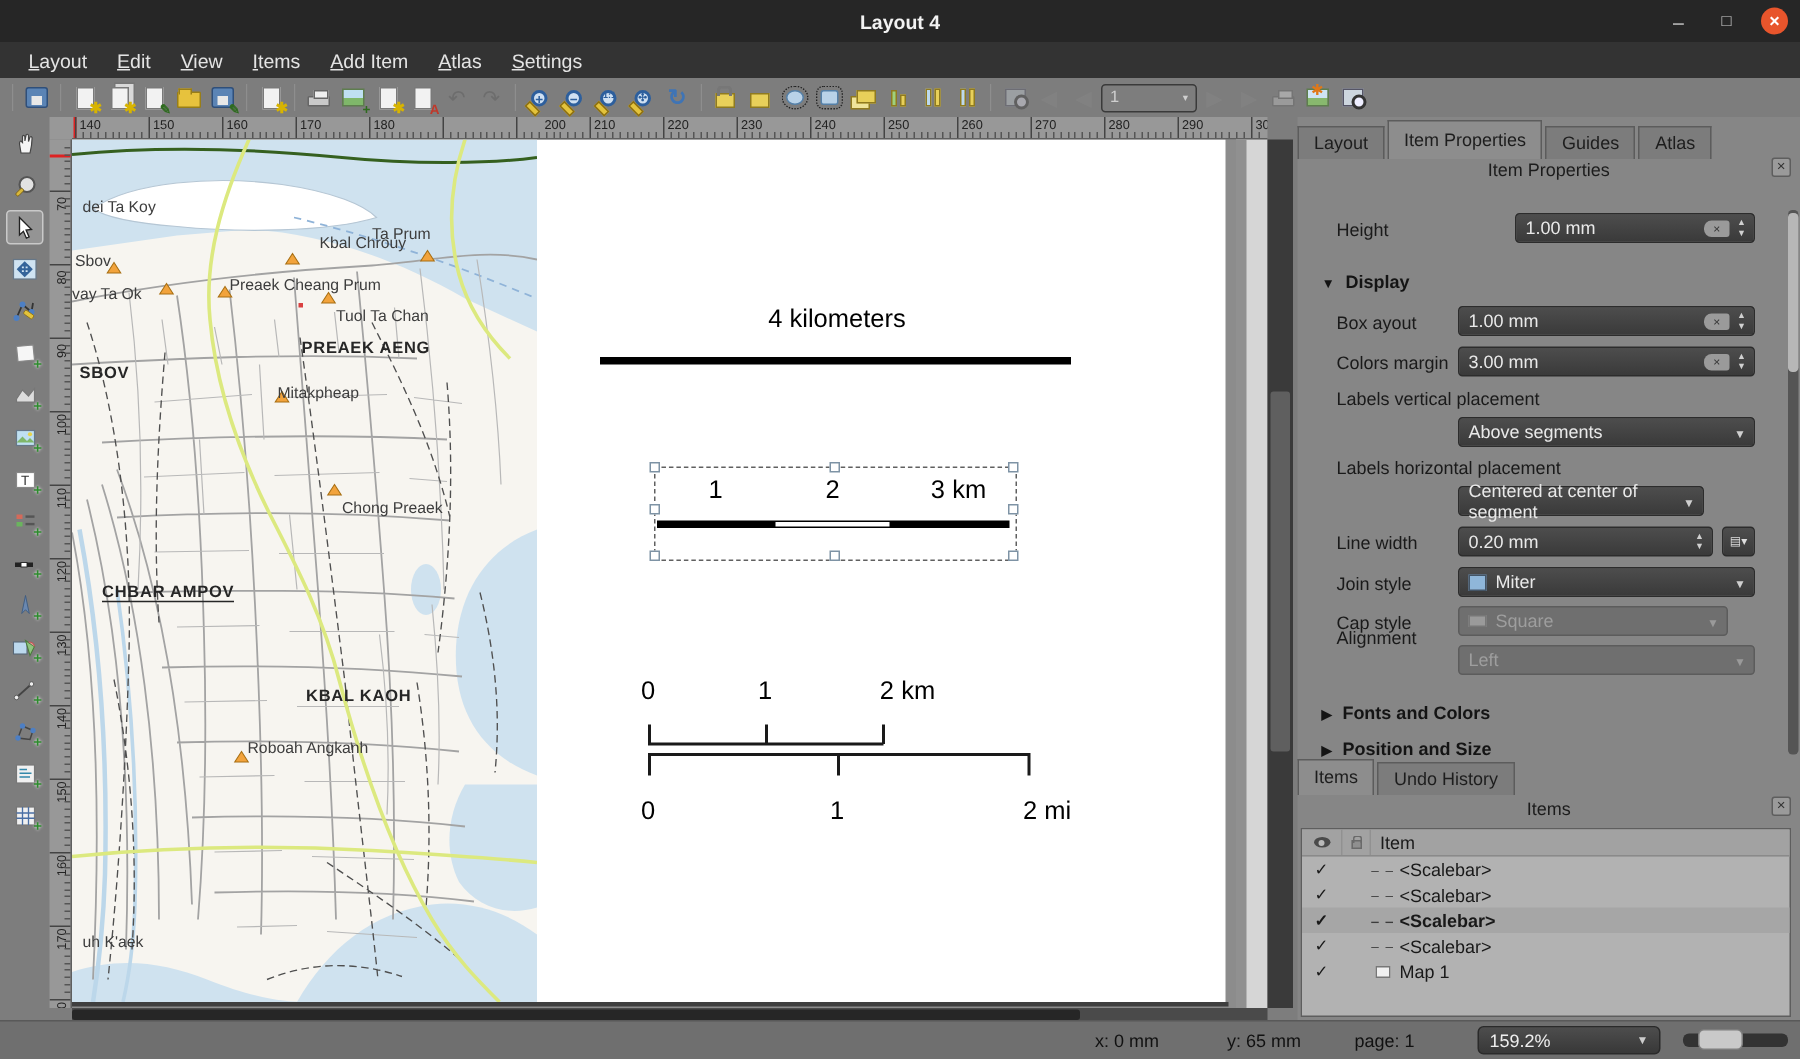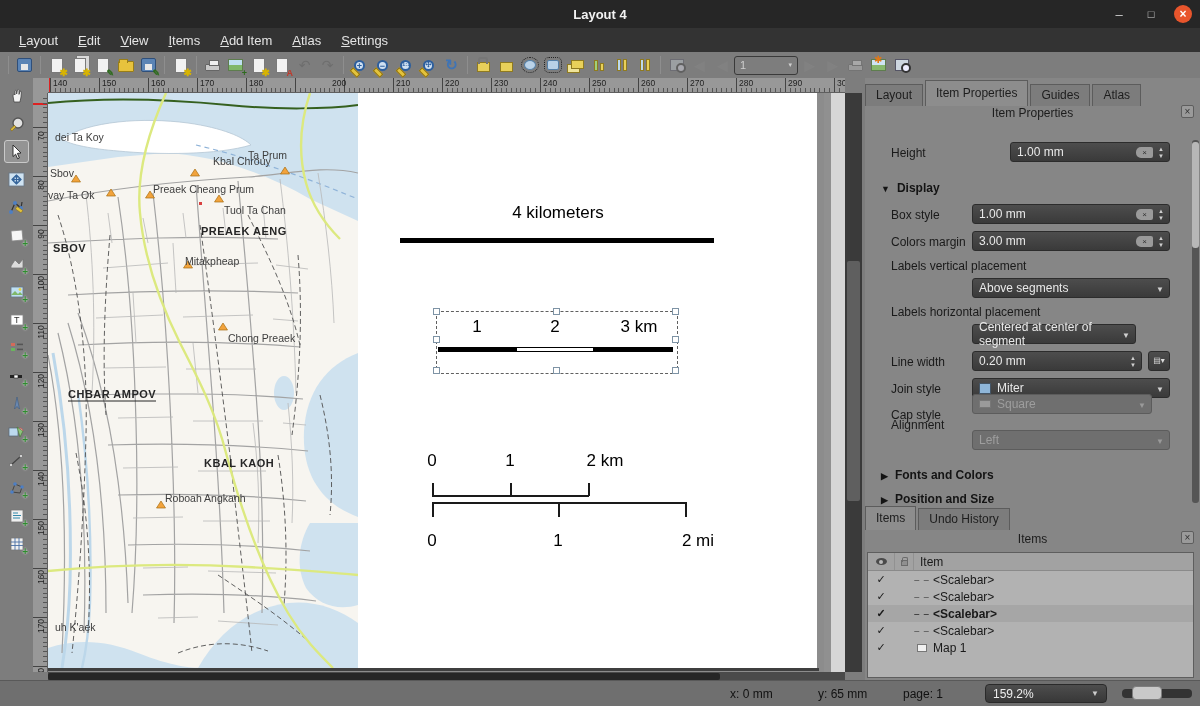--- a/index.html
+++ b/index.html
@@ -507,21 +507,21 @@
       <div class="hmin" style="left: 251.9px;"></div>
       <div class="hmin" style="left: 256.8px;"></div>
       <div class="hmin" style="left: 261.7px;"></div>
       <div class="hmin" style="left: 266.6px;"></div>
       <div class="hmin" style="left: 271.5px;"></div>
       <div class="hmin" style="left: 276.4px;"></div>
       <div class="hmin" style="left: 281.3px;"></div>
       <div class="hmin" style="left: 286.2px;"></div>
       <div class="hmin" style="left: 291.1px;"></div>
       <div class="htick" style="left: 296px;"></div>
-      <div class="hnum" style="left: 284px;">200</div>
+      <div class="hnum" style="left: 315px;">200</div>
       <div class="hmin" style="left: 300.9px;"></div>
       <div class="hmin" style="left: 305.8px;"></div>
       <div class="hmin" style="left: 310.7px;"></div>
       <div class="hmin" style="left: 315.6px;"></div>
       <div class="hmin" style="left: 320.5px;"></div>
       <div class="hmin" style="left: 325.4px;"></div>
       <div class="hmin" style="left: 330.3px;"></div>
       <div class="hmin" style="left: 335.2px;"></div>
       <div class="hmin" style="left: 340.1px;"></div>
       <div class="htick" style="left: 345px;"></div>
@@ -890,21 +890,21 @@
       <span>1.00 mm</span>
       <span class="clr-btn">×</span>
       <span class="spin-arrows">
           <span>▲</span>
           <span>▼</span>
         </span>
     </div>
 
     <div class="fgroup" style="left:16px; top:103px;"><span class="tri">▼</span><span>Display</span></div>
 
-    <div class="flabel" style="left:26px; top:130px;">Box style</div>
+    <div class="flabel" style="left:26px; top:130px;">Box ayout</div>
     <div class="widget" style="left:107px; top:126px; width:198px;">
       <span>1.00 mm</span>
       <span class="clr-btn">×</span>
       <span class="spin-arrows">
           <span>▲</span>
           <span>▼</span>
         </span>
     </div>
 
     <div class="flabel" style="left:26px; top:157px;">Colors margin</div>
@@ -940,21 +940,21 @@
     <div class="ddbtn">▤▾</div>
 
     <div class="flabel" style="left:26px; top:304px;">Join style</div>
     <div class="widget" style="left:107px; top:300px; width:198px;">
       <span class="joinic"></span>
       <span>Miter</span>
       <span class="cmb-arrow">▼</span>
     </div>
 
     <div class="flabel" style="left:26px; top:330px;">Cap style</div>
-    <div class="widget disabled" style="left:107px; top:316px; width:180px;">
+    <div class="widget disabled" style="left:107px; top:326px; width:180px;">
       <span class="capic"></span>
       <span>Square</span>
       <span class="cmb-arrow" style="color:#9a9a9a">▼</span>
     </div>
 
     <div class="flabel" style="left:26px; top:340px;">Alignment</div>
     <div class="widget disabled" style="left:107px; top:352px; width:198px;">
       <span>Left</span>
       <span class="cmb-arrow" style="color:#9a9a9a">▼</span>
     </div>

